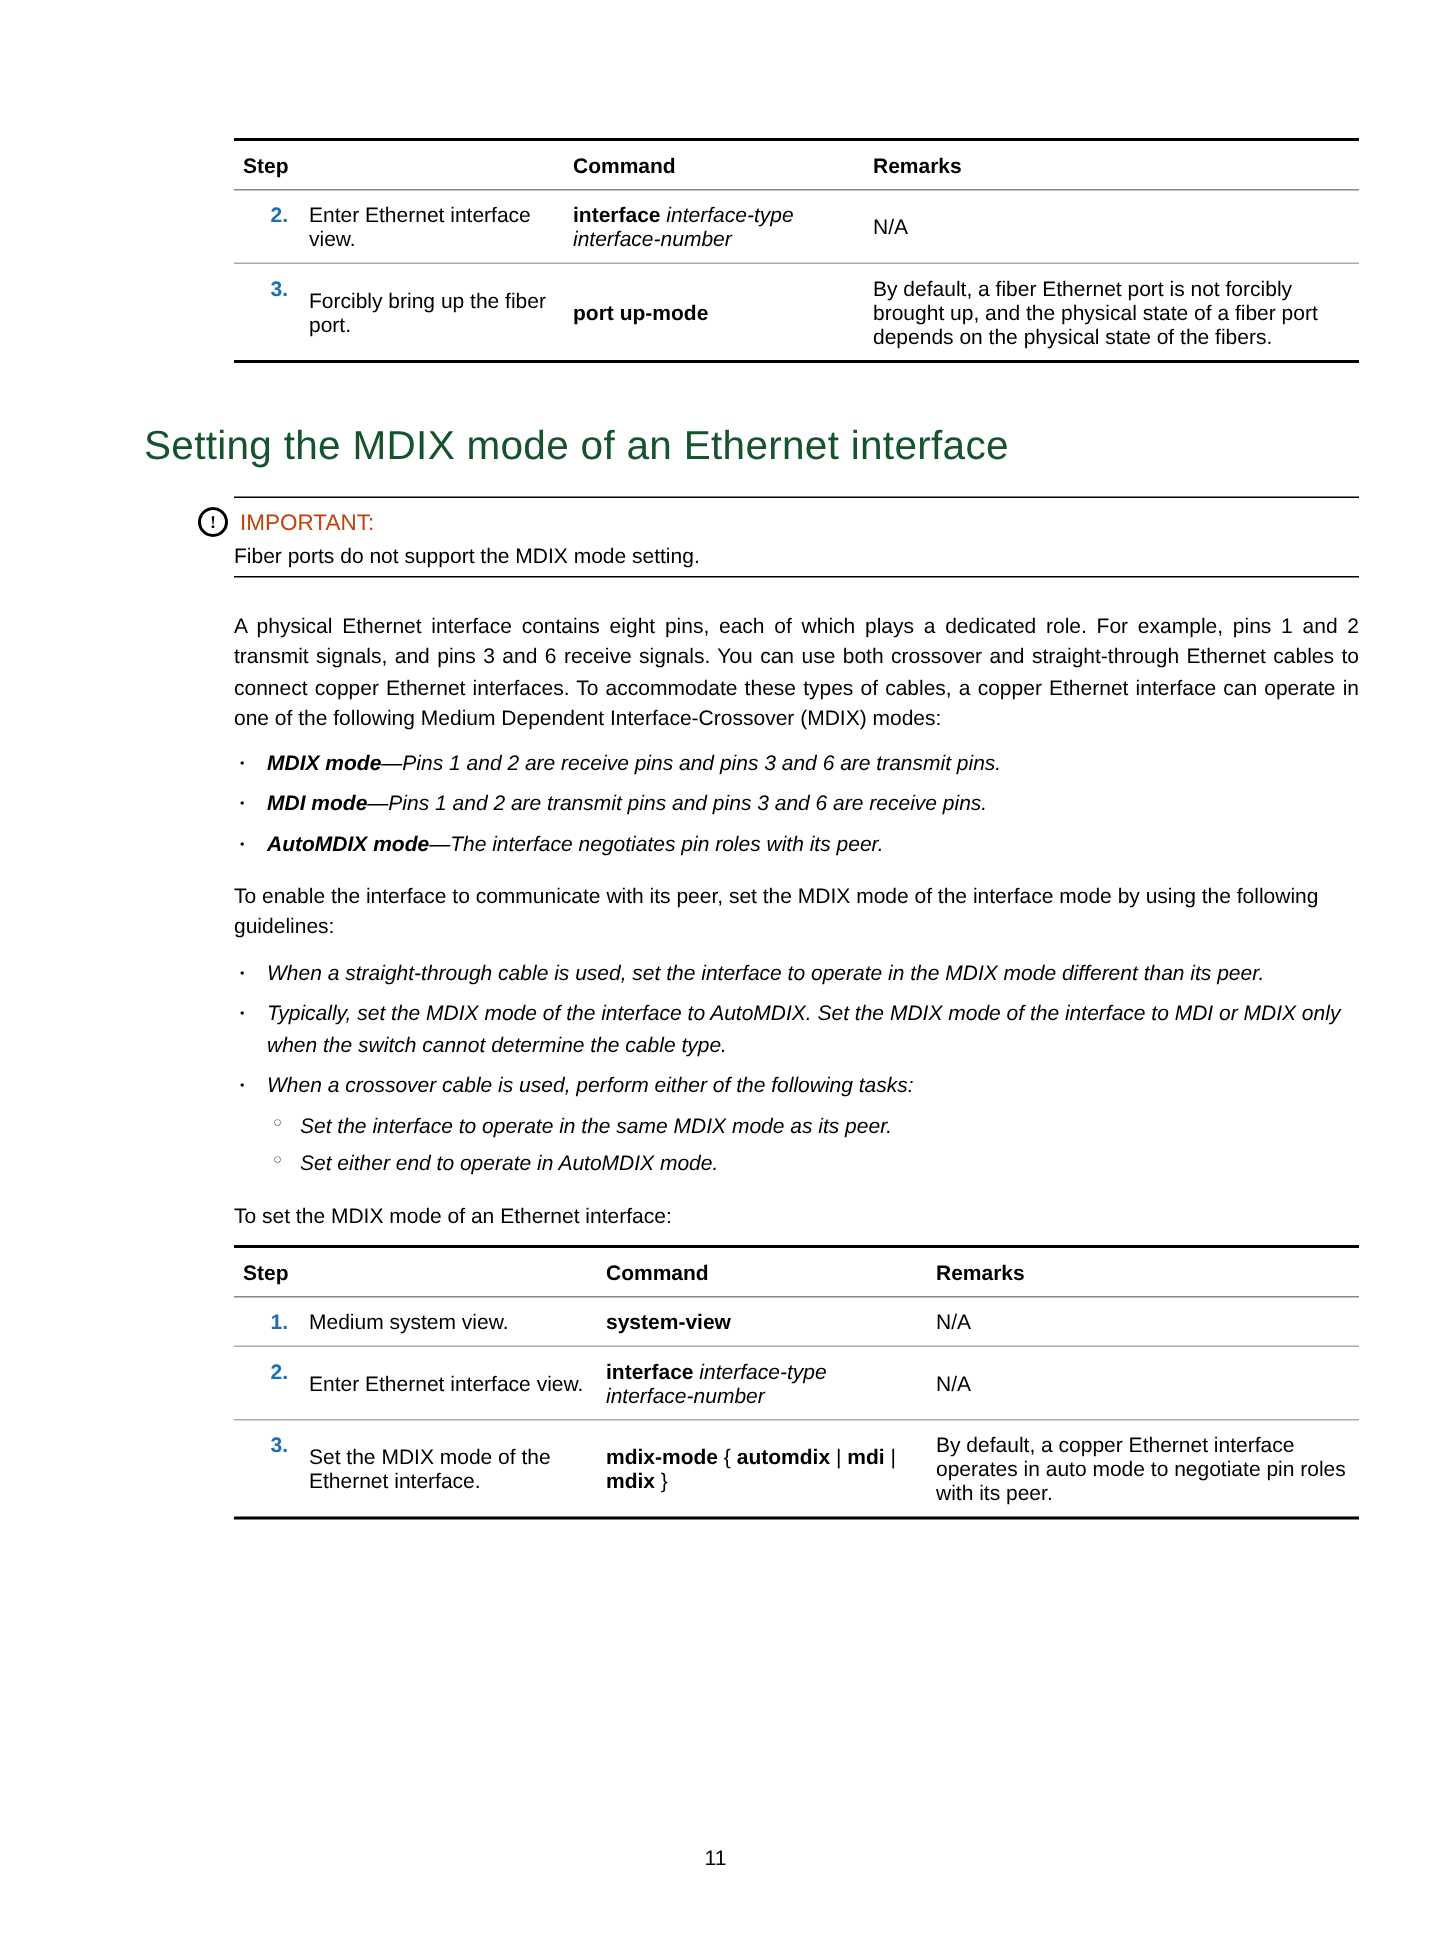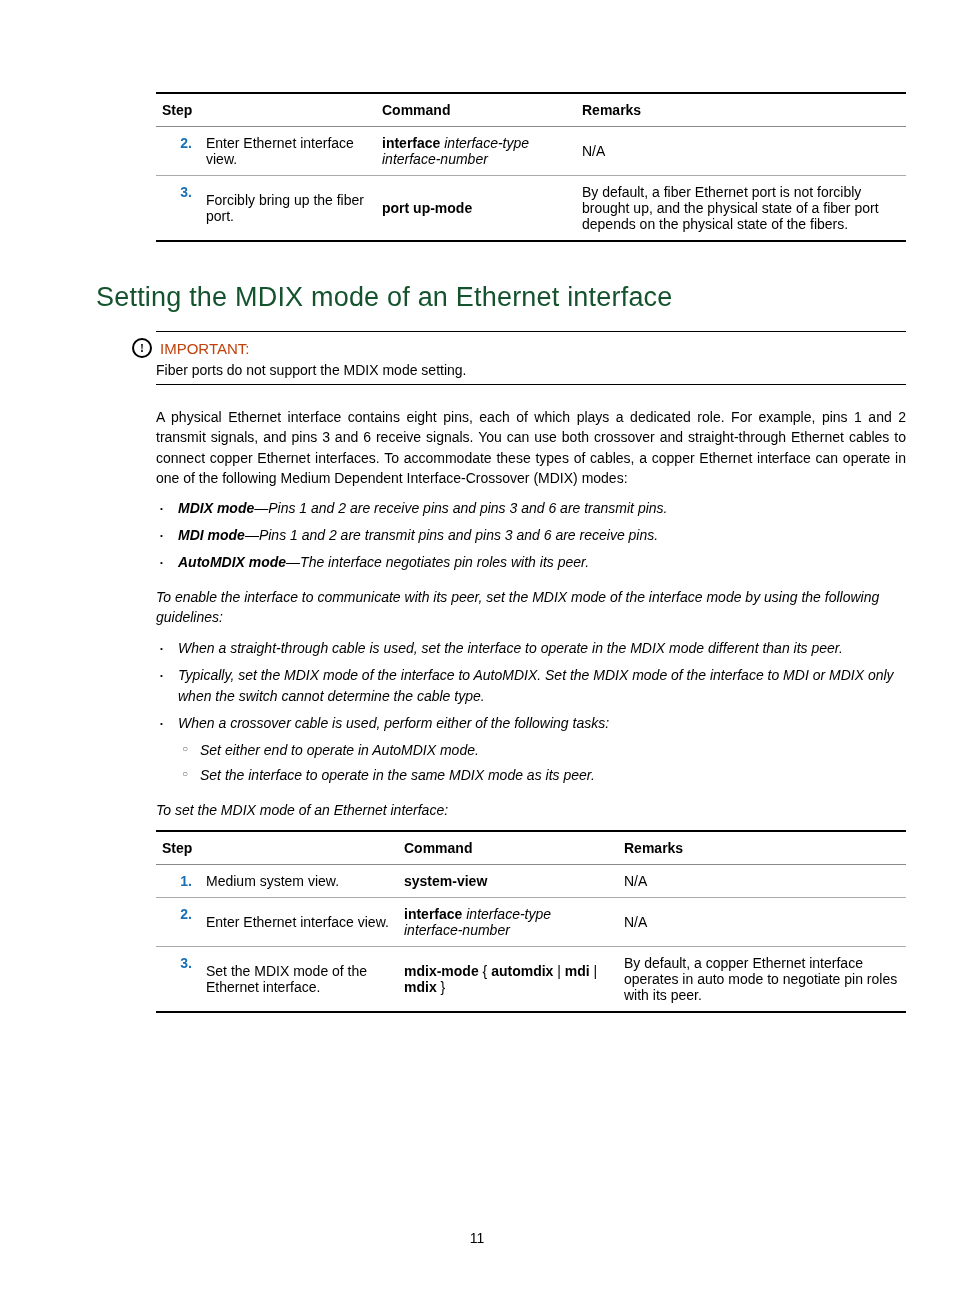--- a/index.html
+++ b/index.html
@@ -85,21 +85,20 @@
 
   
   p.body {
     margin: 0 0 10px 0;
     text-align: justify;
     line-height: 1.45;
   }
   p.intro {
     margin: 14px 0 10px 0;
     line-height: 1.45;
-    font-style: italic;
   }
 
   ul.b1 {
     margin: 0 0 10px 0;
     padding: 0 0 0 22px;
     list-style: none;
     font-style: italic;
   }
   ul.b1 > li {
     position: relative;
@@ -209,22 +208,22 @@
       <li><span class="bold">AutoMDIX mode</span><span>—The interface negotiates pin roles with its peer.</span></li>
     </ul>
 
     <p class="intro">To enable the interface to communicate with its peer, set the MDIX mode of the interface mode by using the following guidelines:</p>
 
     <ul class="b1">
       <li><span>When a straight-through cable is used, set the interface to operate in the MDIX mode different than its peer.</span></li>
       <li><span>Typically, set the MDIX mode of the interface to AutoMDIX. Set the MDIX mode of the interface to MDI or MDIX only when the switch cannot determine the cable type.</span></li>
       <li><span>When a crossover cable is used, perform either of the following tasks:</span>
         <ul class="b2">
+          <li>Set the interface to operate in the same MDIX mode as its peer.</li>
           <li>Set either end to operate in AutoMDIX mode.</li>
-          <li>Set the interface to operate in the same MDIX mode as its peer.</li>
         </ul>
       </li>
     </ul>
 
     <p class="intro">To set the MDIX mode of an Ethernet interface:</p>
 
     <table class="t2 top-heavy bottom-heavy">
       <colgroup>
           <col class="c1">
           <col class="c2">

